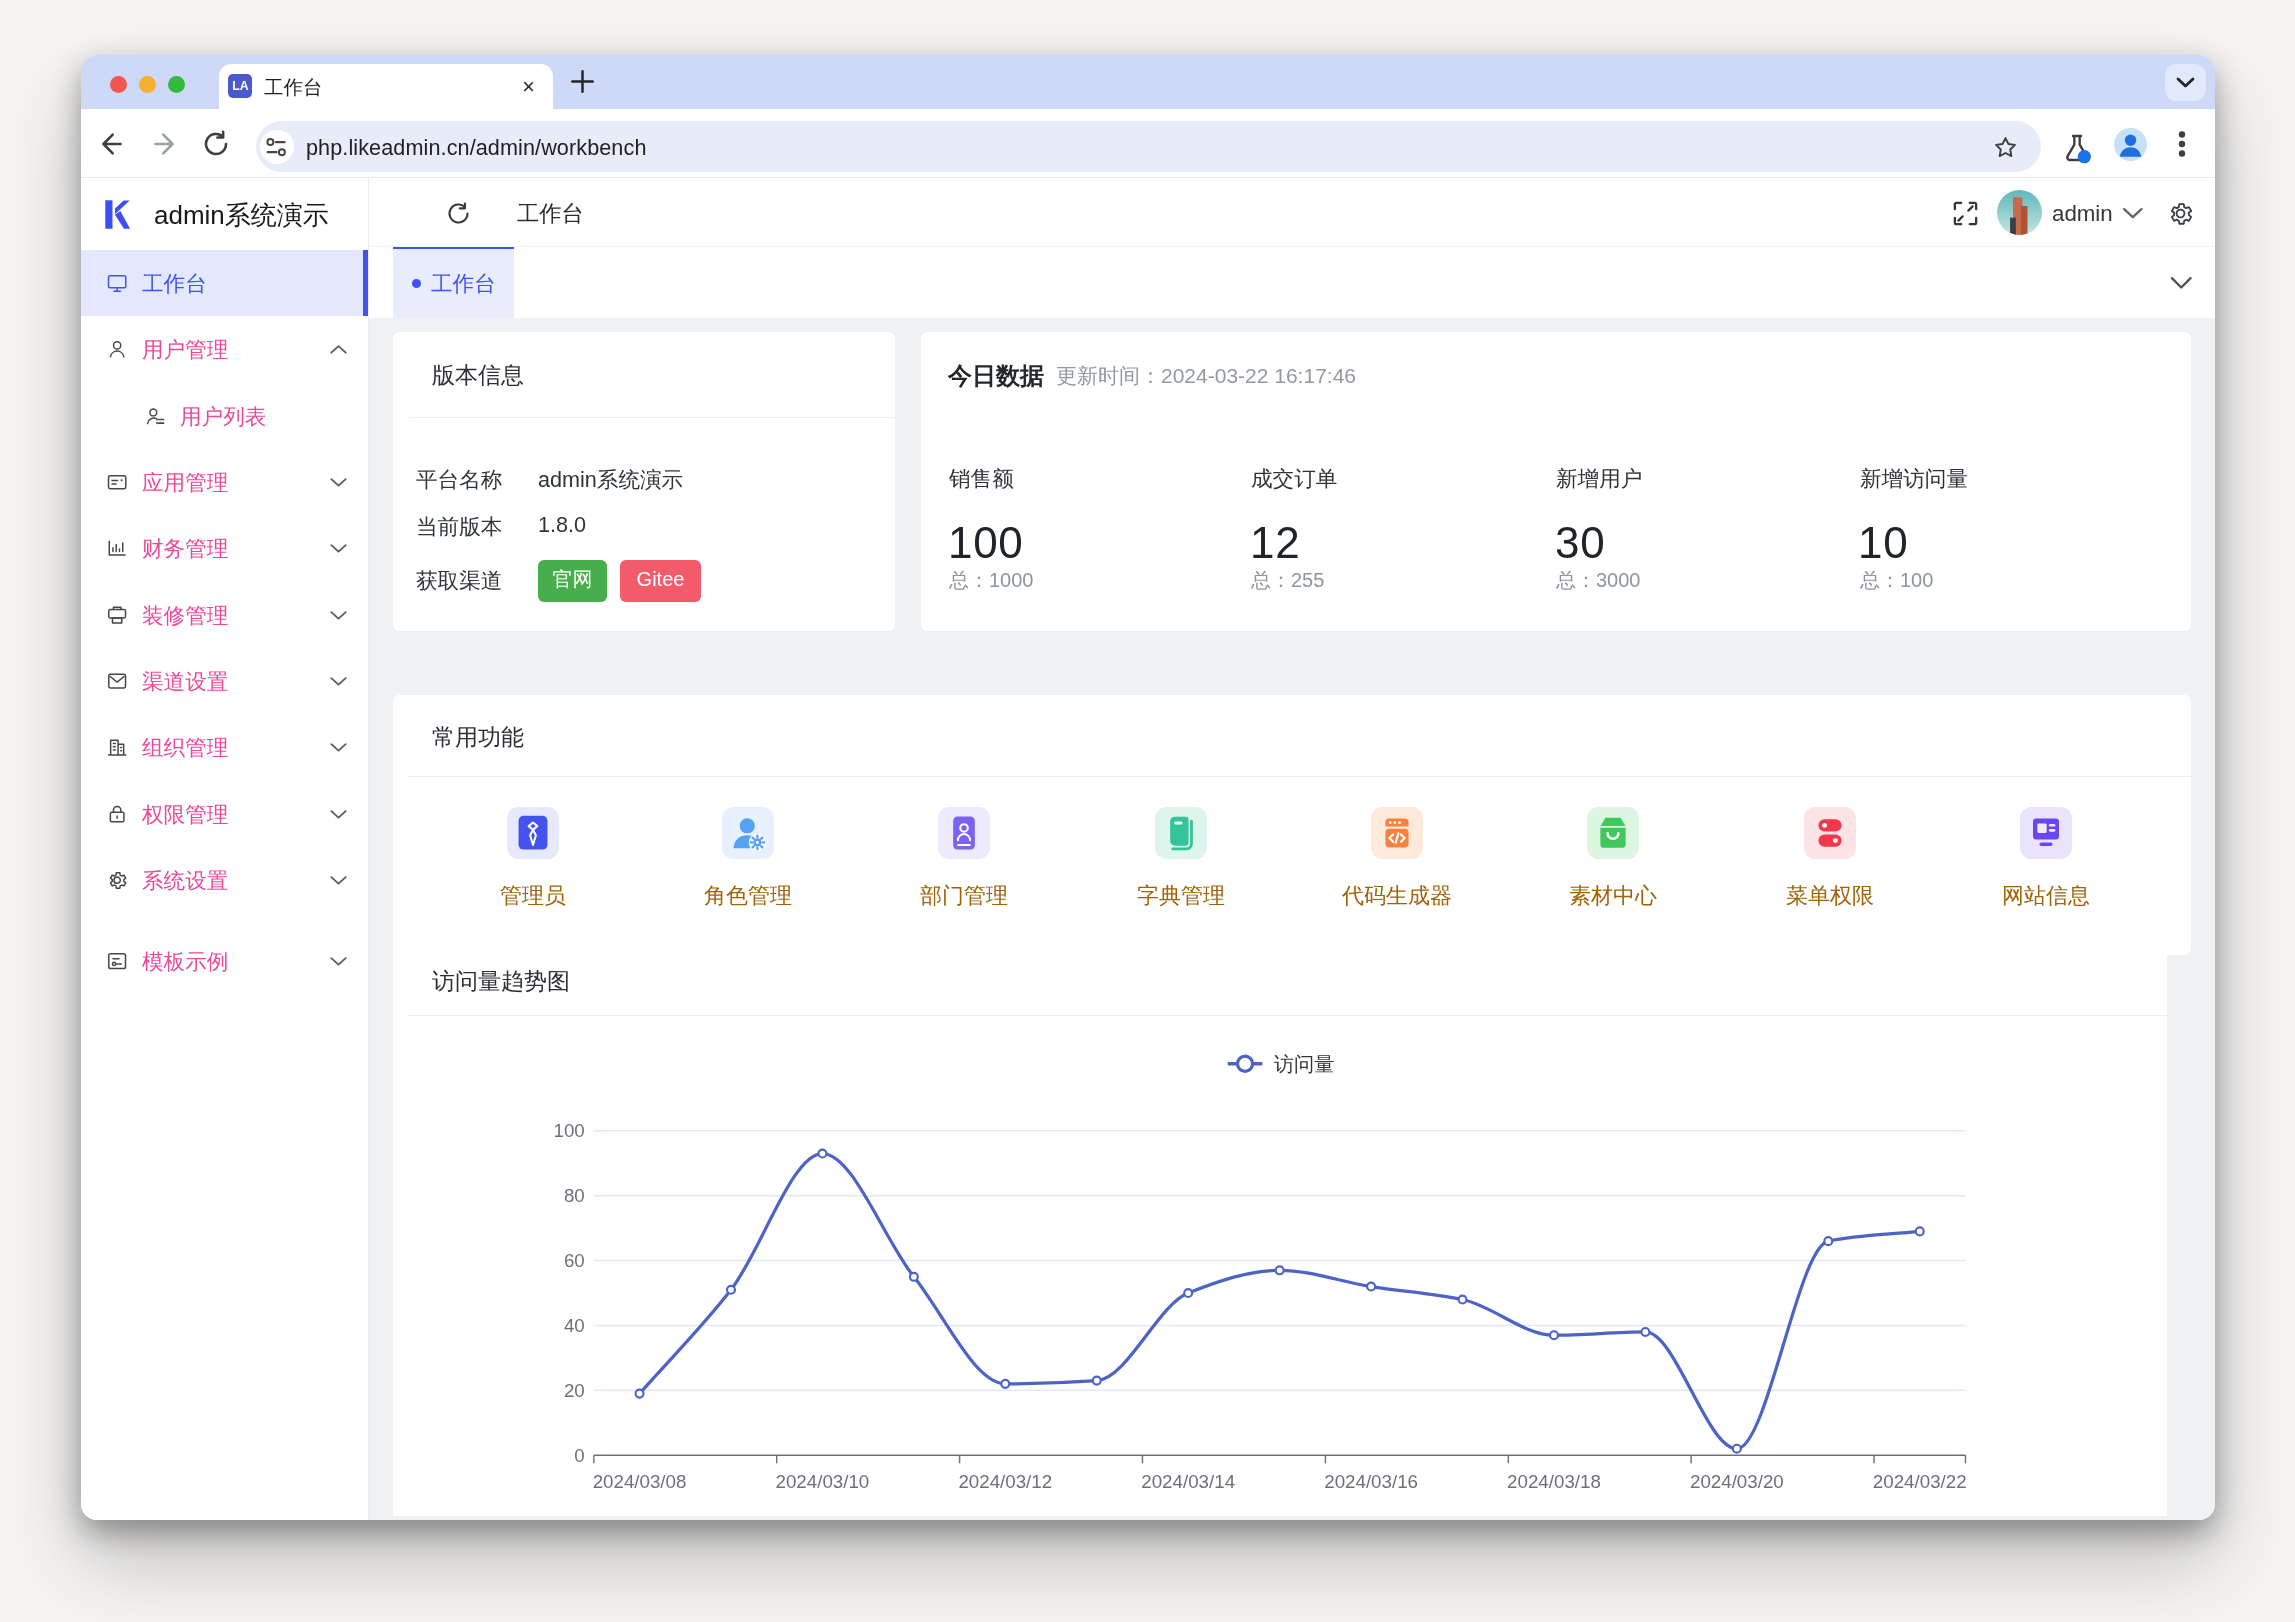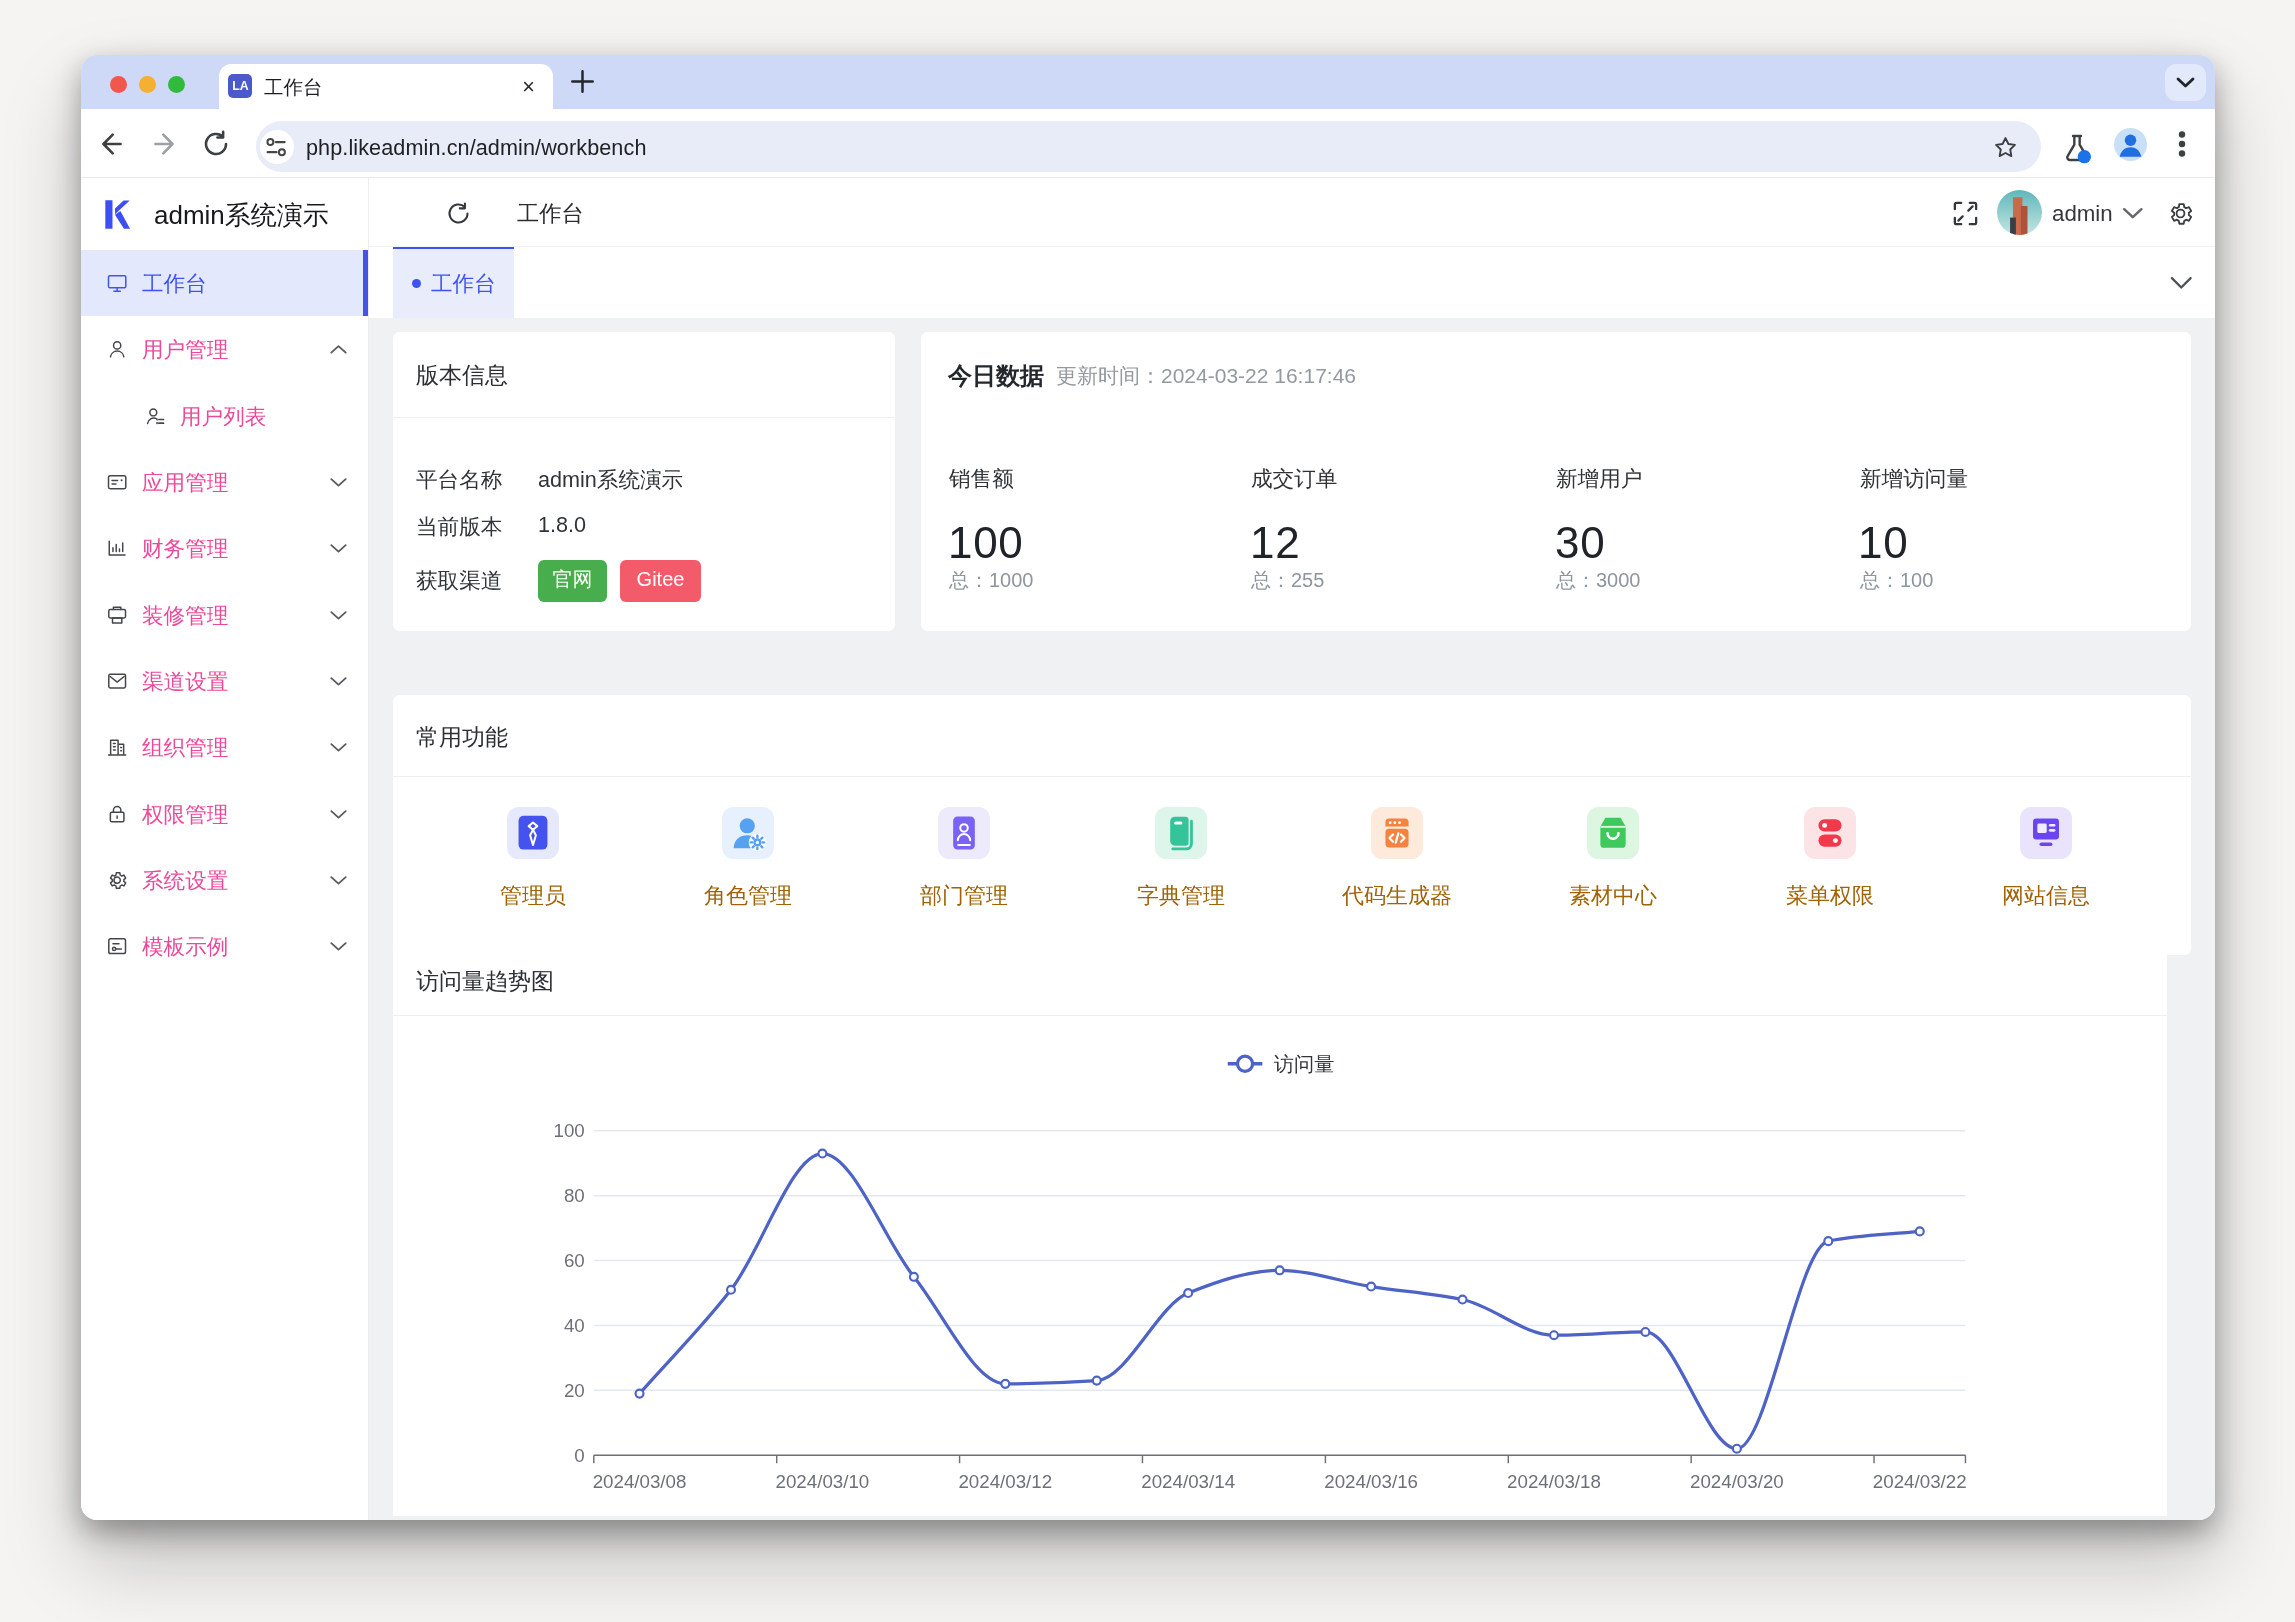--- a/index.html
+++ b/index.html
@@ -46,21 +46,21 @@
   
   #topnav { position:absolute; left:288px; top:123px; width:1846px; height:69px; background:#fff; border-bottom:1.4px solid #f1f2f4; }
   #nav-title { position:absolute; left:148px; top:0; height:69px; line-height:71px; font-size:22.3px; color:#2a2c30; }
   #admin-name { position:absolute; left:1683px; top:0; height:69px; line-height:71px; font-size:22.3px; color:#35373b; }
   #tabsrow { position:absolute; left:288px; top:192px; width:1846px; height:71px; background:#fff; }
   #tchip { position:absolute; left:24px; top:0; width:121px; height:71px; background:#e8ecfb; border-top:2.9px solid #4053f2; }
   #tchip .dot { position:absolute; left:19px; top:30px; width:9.4px; height:9.4px; border-radius:50%; background:#4053f2; }
   #tchip .t { position:absolute; left:38px; top:0; height:68px; line-height:69px; font-size:21.6px; color:#4053f2; }
   #content { position:absolute; left:288px; top:263px; width:1846px; height:1202px; background:#f0f1f3; }
   .card { position:absolute; background:#fff; border-radius:6.5px; }
-  .card .hd { position:absolute; left:0; top:0; right:0; height:86px; border-bottom:1.4px solid #eceef1;text-align:right; }
+  .card .hd { position:absolute; left:16px; top:0; right:0; height:86px; border-bottom:1.4px solid #eceef1;text-align:right; }
   .card .hd .t { position:absolute; left:23px; top:0; height:86px; line-height:87px; font-size:23px; color:#2b2e33; }
   #c1 { left:24px; top:13.7px; width:502px; height:299px; }
   #c2 { left:552px; top:13.7px; width:1270px; height:299px; }
   #c3 { left:24px; top:337px; width:1798px; height:260px;margin-top:40px; }
   #c3 .hd, #c4 .hd { height:82px; border-bottom:1.4px solid #eceef1; }
   #c3 .hd .t, #c4 .hd .t { height:82px; line-height:84px; }
   #c4 { left:24px; top:627px; width:1774px; height:571px; border-bottom-left-radius:0; border-bottom-right-radius:0; }
   #c4 .hd { height:71px; }
   #c4 .hd .t { height:71px; line-height:73px; }
   .row { position:absolute; left:23px; font-size:21.6px; color:#303438; }
@@ -241,21 +241,21 @@
       </div>
       <div class="mitem" style="top:669px;">
         <svg class="ic" viewBox="0 0 24 24" fill="none" stroke="#43464b" stroke-width="1.6" stroke-linejoin="round">
             <path d="M12 15.4a3.4 3.4 0 1 0 0-6.8 3.4 3.4 0 0 0 0 6.8zm7.2-2l2 1.5-1.9 3.3-2.4-1a7.3 7.3 0 0 1-1.6 1l-.4 2.5h-3.8l-.4-2.5a7.3 7.3 0 0 1-1.6-1l-2.4 1-1.9-3.3 2-1.5a7.5 7.5 0 0 1 0-2l-2-1.5 1.9-3.3 2.4 1a7.3 7.3 0 0 1 1.6-1l.4-2.5h3.8l.4 2.5a7.3 7.3 0 0 1 1.6 1l2.4-1 1.9 3.3-2 1.5a7.5 7.5 0 0 1 0 2z"></path>
           </svg>
         <div class="tx">系统设置</div>
         <svg class="ch" viewBox="0 0 26 15">
             <path d="M3 3l10 9L23 3" stroke="#595c61" stroke-width="2.6" fill="none" stroke-linecap="round" stroke-linejoin="round"></path>
           </svg>
       </div>
-      <div class="mitem" style="top:735px;padding-left:8px;">
+      <div class="mitem" style="top:750px;padding-left:8px;">
         <svg class="ic" viewBox="0 0 24 24" fill="none" stroke="#43464b" stroke-width="1.6" stroke-linecap="round" stroke-linejoin="round">
             <rect x="3" y="4" width="18" height="16" rx="2"></rect>
             <path d="M7.5 9.5h6.5M10.5 15h6"></path>
             <circle cx="8.7" cy="15" r="1.7"></circle>
             <circle cx="15.5" cy="9.5" r="1.7" opacity="0"></circle>
           </svg>
         <div class="tx">模板示例</div>
         <svg class="ch" viewBox="0 0 26 15">
             <path d="M3 3l10 9L23 3" stroke="#595c61" stroke-width="2.6" fill="none" stroke-linecap="round" stroke-linejoin="round"></path>
           </svg>

